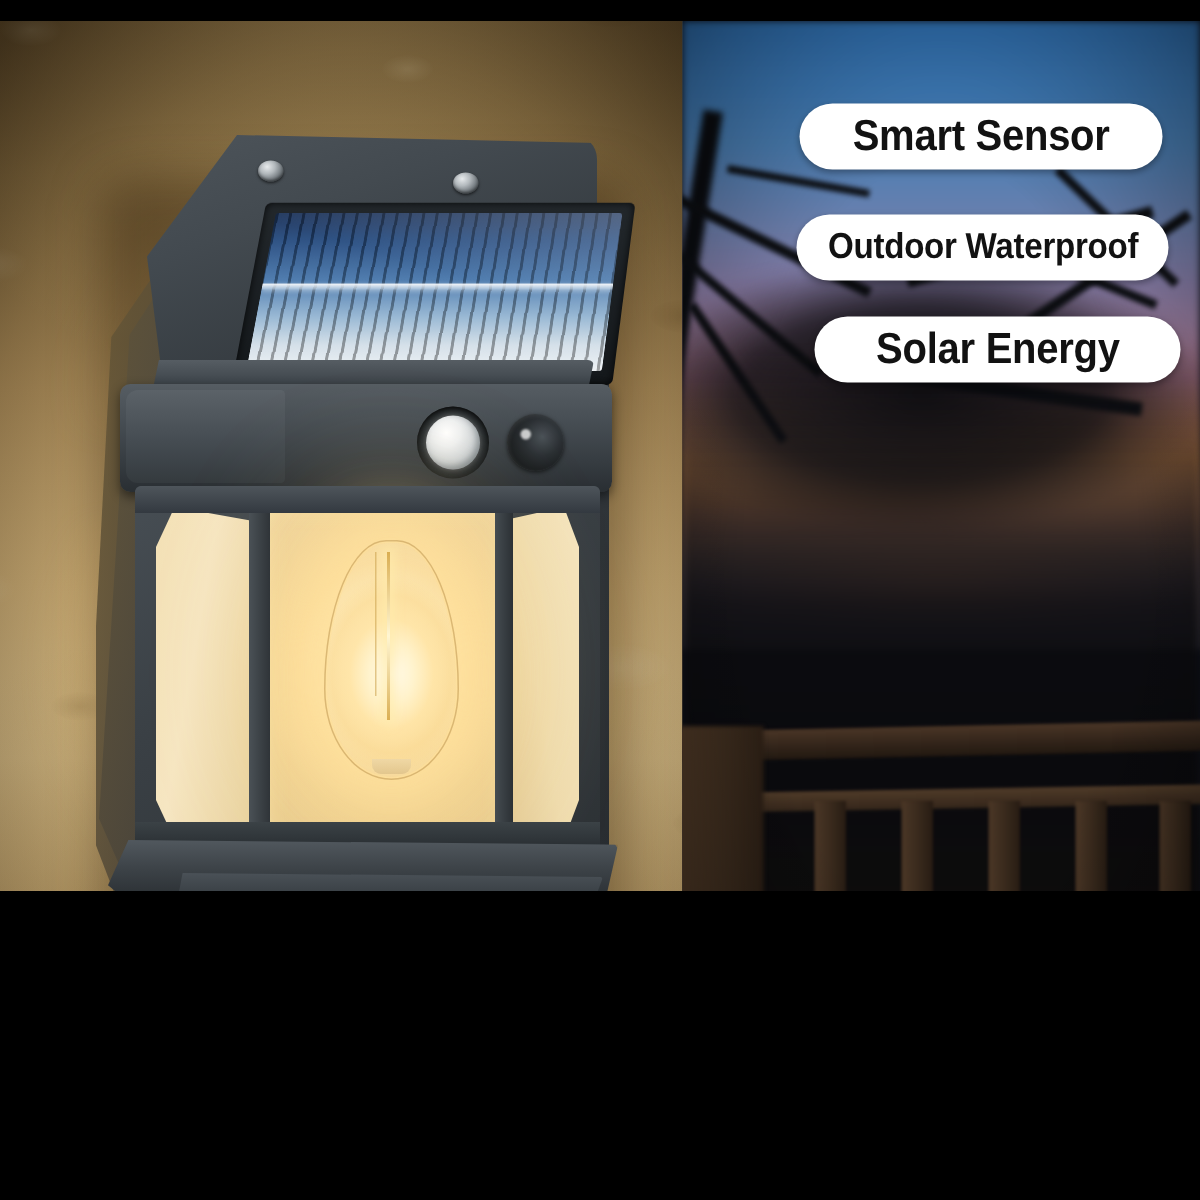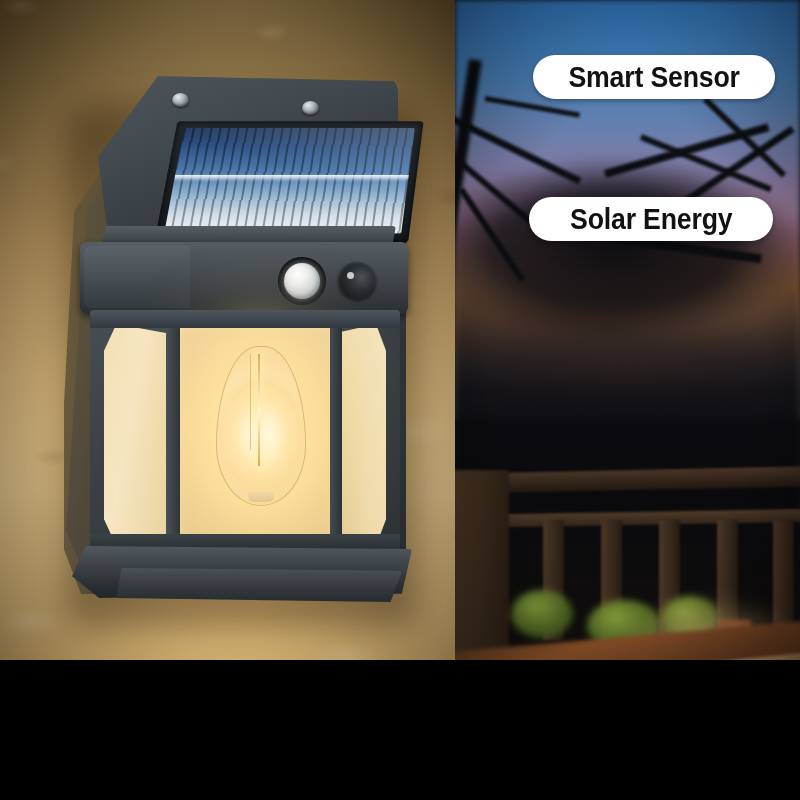--- a/index.html
+++ b/index.html
@@ -1,19 +1,19 @@
 <!DOCTYPE html>
 <html><head>
 <meta charset="utf-8">
 <style>
   * { margin:0; padding:0; box-sizing:border-box; }
   html,body { width:800px; height:800px; background:#000; overflow:hidden; }
   body { font-family:"Liberation Sans", sans-serif; }
 
-  #stage { position:relative; width:800px; height:660px; overflow:hidden; }
+  #stage { position:relative; width:800px; height:580px; overflow:hidden;margin-top:14px; }
 
   
   #left-panel{
     position:absolute; left:0; top:0; width:455px; height:723px;
     overflow:hidden; background:#8d7246;
   }
   
   .wall-base{
     position:absolute; inset:0;
     background:
@@ -395,21 +395,21 @@
   }
   .badge span{
     color:#121212; font-weight:bold; white-space:nowrap;
     font-family:"Liberation Sans", sans-serif;
     transform:scaleX(.92); letter-spacing:-.2px;
   }
   .badge.b1{ left:78px; top:55px;  width:242px; }
   .badge.b1 span{ font-size:29px; }
   .badge.b2{ left:76px; top:129px; width:248px; }
   .badge.b2 span{ font-size:24px; }
-  .badge.b3{ left:74px; top:197px; width:244px; }
+  .badge.b3{ left:88px; top:197px; width:244px; }
   .badge.b3 span{ font-size:29px; }
 
   
   #banner{
     position:absolute; left:0; top:723px; width:800px; height:77px;
     background:#010101; display:flex; align-items:center;
   }
   #banner-text{
     color:#ffffff; font-weight:bold; font-size:47px; line-height:1;
     letter-spacing:.4px; white-space:nowrap;
@@ -511,19 +511,22 @@
     <div class="pot"></div>
     <div class="deck-floor"></div>
     <div class="deck-edge"></div>
     <div class="right-vignette"></div>
   </div>
 
   <div id="badges">
     <div class="badge b1">
       <span>Smart Sensor</span>
     </div>
+    <div class="badge b2">
+      <span>Outdoor Waterproof</span>
+    </div>
     <div class="badge b3">
       <span>Solar Energy</span>
     </div>
   </div>
 
 
 </div>
 
 </body></html>

